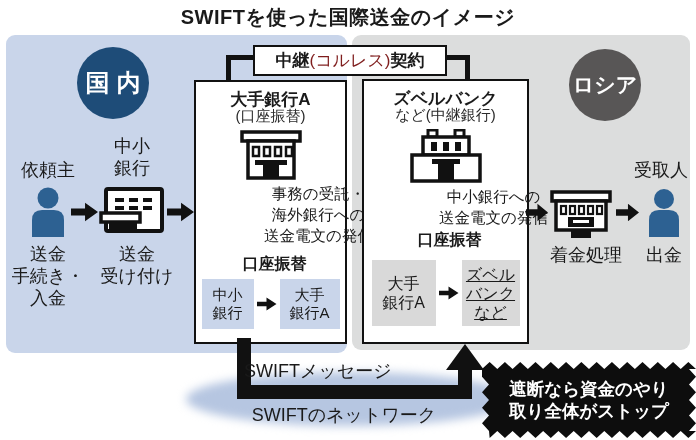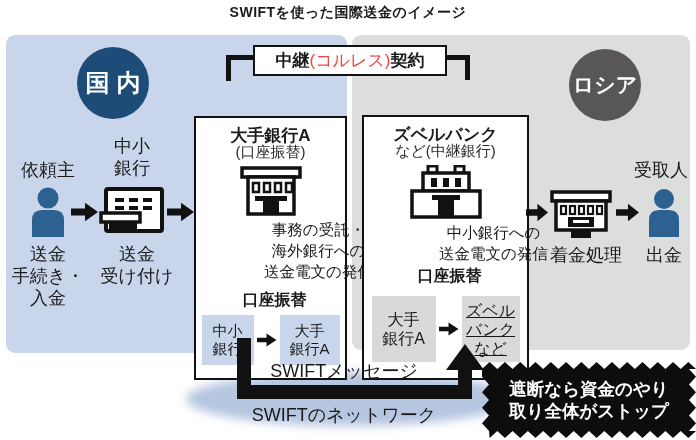--- a/index.html
+++ b/index.html
@@ -1,19 +1,19 @@
 <!DOCTYPE html>
 <html><head>
 <meta charset="utf-8">
 <style>
   html,body{margin:0;padding:0;background:#fff;}
   .stage{position:relative;width:696px;height:440px;background:#fff;overflow:hidden;
          font-family:"Liberation Sans","DejaVu Sans",sans-serif;color:#1a1a1a;}
   .abs{position:absolute;}
-  .title{top:4px;left:0;width:100%;text-align:center;font-size:14px;font-weight:700;letter-spacing:.5px;}
+  .title{top:4px;left:0;width:100%;text-align:center;font-size:20px;font-weight:700;letter-spacing:.5px;}
   
   .panel{border-radius:9px;}
   .panel-domestic{left:6px;top:35px;width:341px;height:318px;background:#c9d5ea;}
   .panel-russia{left:352px;top:35px;width:338px;height:315px;background:#dcdddd;}
   
   .badge{border-radius:50%;color:#fff;font-weight:700;display:flex;align-items:center;justify-content:center;}
   .badge-domestic{left:77px;top:47px;width:72px;height:72px;background:#1e4c78;font-size:24px;letter-spacing:7px;text-indent:7px;}
   .badge-russia{left:569px;top:49px;width:72px;height:72px;background:#585656;font-size:21px;}
   
   .lbl{font-size:18px;line-height:22px;text-align:center;white-space:pre-line;}
@@ -26,21 +26,21 @@
   .lbl-rubank-action{left:538px;top:244px;width:96px;}
   .lbl-recipient-action{left:640px;top:244px;width:48px;}
   
   .arrow-r{background:#111;clip-path:polygon(0 34%,52% 34%,52% 8%,100% 50%,52% 92%,52% 66%,0 66%);}
   .ar1{left:71px;top:201px;width:27px;height:22px;}
   .ar2{left:167px;top:201px;width:27px;height:22px;}
   .ar3{left:526px;top:202px;width:22px;height:21px;}
   .ar4{left:616px;top:202px;width:23px;height:21px;}
   .mini-arrow{background:#111;clip-path:polygon(0 36%,50% 36%,50% 10%,100% 50%,50% 90%,50% 64%,0 64%);width:20px;height:16px;flex:0 0 auto;}
   
-  .bank-box{background:#fff;border:2px solid #111;margin-top:36px;}
+  .bank-box{background:#fff;border:2px solid #111;}
   .box-major{left:194px;top:80px;width:149px;height:260px;}
   .box-sber{left:362px;top:79px;width:163px;height:261px;}
   .bk-name{position:absolute;top:6px;left:0;width:100%;text-align:center;font-weight:700;font-size:17px;}
   .bk-role{position:absolute;top:25px;left:0;width:100%;text-align:center;font-size:15px;color:#2b2b2b;}
   .bk-icon{position:absolute;top:48px;left:50%;transform:translateX(-50%);}
   .bk-desc{position:absolute;left:0;width:100%;text-align:center;font-size:15.5px;line-height:21px;white-space:pre-line;padding-left:48px;}
   .box-major .bk-desc{top:101px;}
   .box-sber .bk-desc{top:105px;}
   .bk-transfer-title{position:absolute;left:4px;width:100%;text-align:center;font-weight:700;font-size:16px;}
   .box-major .bk-transfer-title{top:172px;}
@@ -52,30 +52,30 @@
   .box-major .mini{font-size:15px;line-height:18px;width:52px;height:50px;}
   .box-major .mini.to{width:60px;}
   .box-sber .mini{font-size:16px;line-height:19px;width:64px;height:66px;}
   .box-sber .mini.to{width:58px;text-decoration:underline;}
   .mini-blue{background:#c9d5ea;}
   .mini-gray{background:#d9d9d9;}
   
   .contract{left:253px;top:45px;width:190px;height:27px;background:#fff;border:2px solid #111;
             display:flex;align-items:center;justify-content:center;font-size:17px;z-index:3;}
   .contract .b{font-weight:700;}
-  .contract .p{font-weight:400;color:#ef4444;}
+  .contract .p{font-weight:400;color:#7f1d1d;}
   .bracket{background:#111;z-index:2;}
   .br1{left:226px;top:55px;width:29px;height:5px;}
   .br2{left:226px;top:55px;width:5px;height:26px;}
   .br3{left:441px;top:55px;width:29px;height:5px;}
   .br4{left:465px;top:55px;width:5px;height:25px;}
   
   .glow{left:186px;top:372px;width:328px;height:54px;background:#b6c6e1;border-radius:50%;filter:blur(5px);z-index:0;}
   .swift-svg{left:0;top:0;z-index:1;pointer-events:none;}
-  .swift-msg{left:244px;top:359px;width:200px;font-size:18px;text-align:center;z-index:2;}
+  .swift-msg{left:244px;top:359px;width:200px;font-size:18px;text-align:left;z-index:2;}
   .swift-net{left:244px;top:403px;width:200px;font-size:18px;text-align:center;z-index:2;}
   
   .warning{left:482px;top:362px;width:214px;height:76px;background:#0d0d0d;color:#fff;z-index:4;
            display:flex;align-items:center;justify-content:center;text-align:center;
            font-weight:700;font-size:17.5px;line-height:22px;white-space:pre-line;}
 </style>
 </head>
 <body>
 
 <div class="stage">

